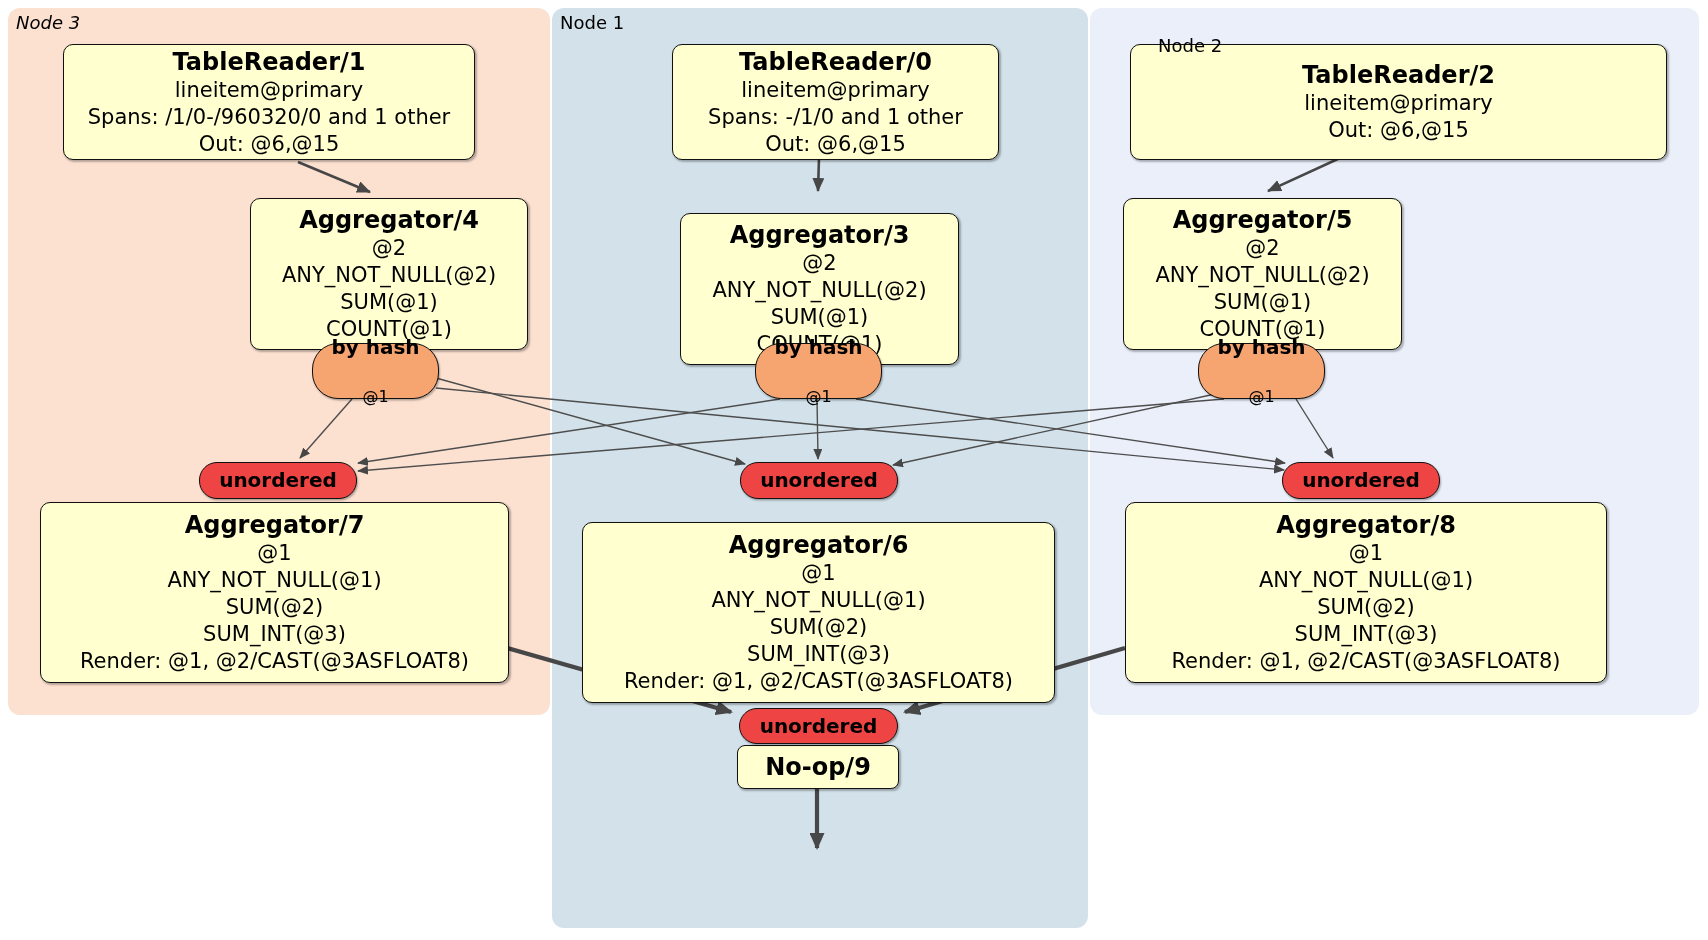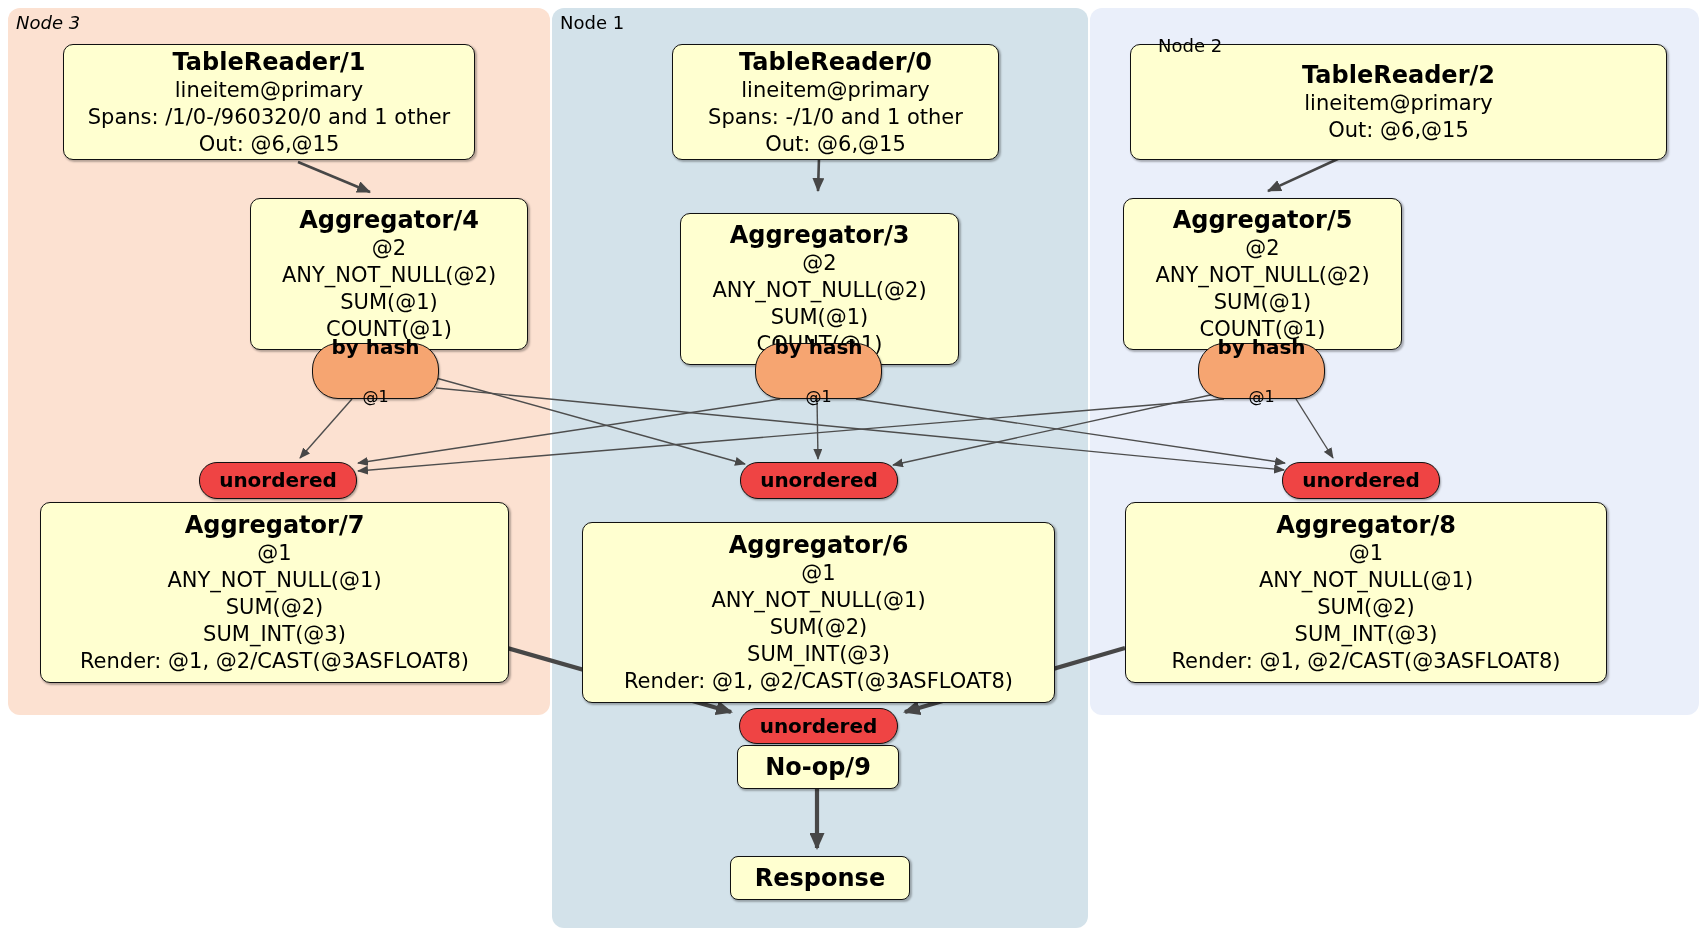--- a/index.html
+++ b/index.html
@@ -170,17 +170,14 @@
   </div>
 
   <div class="oval stream" style="left:739px;top:708px;width:157px;height:34px;">
     <div class="olabel">unordered</div>
   </div>
 
   <div class="pbox" style="left:737px;top:745px;width:160px;height:42px;border-radius:8px;">
     <div class="title">No-op/9</div>
   </div>
 
-  <div class="pbox" style="left:730px;top:856px;width:178px;height:42px;border-radius:8px;">
-    <div class="title">Response</div>
-  </div>
 
 </div>
 
 </body></html>

